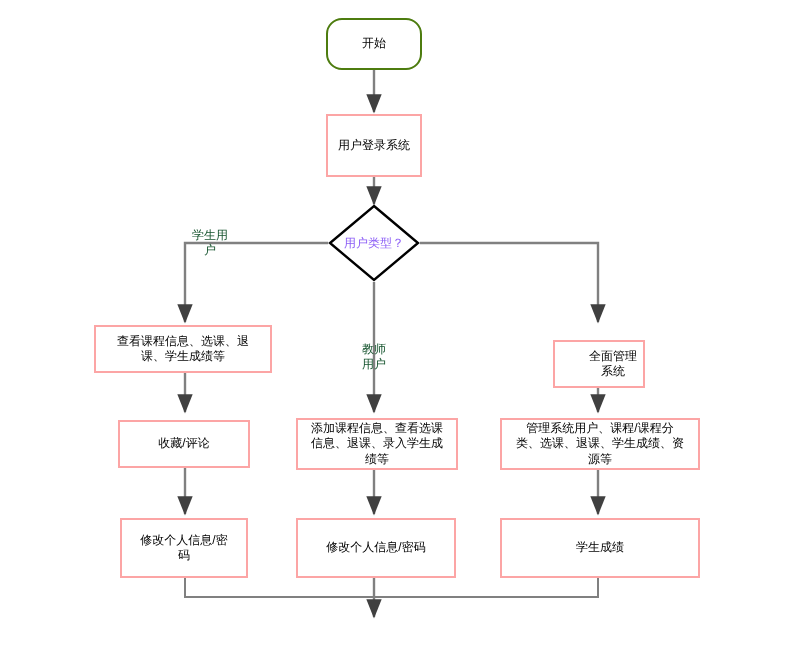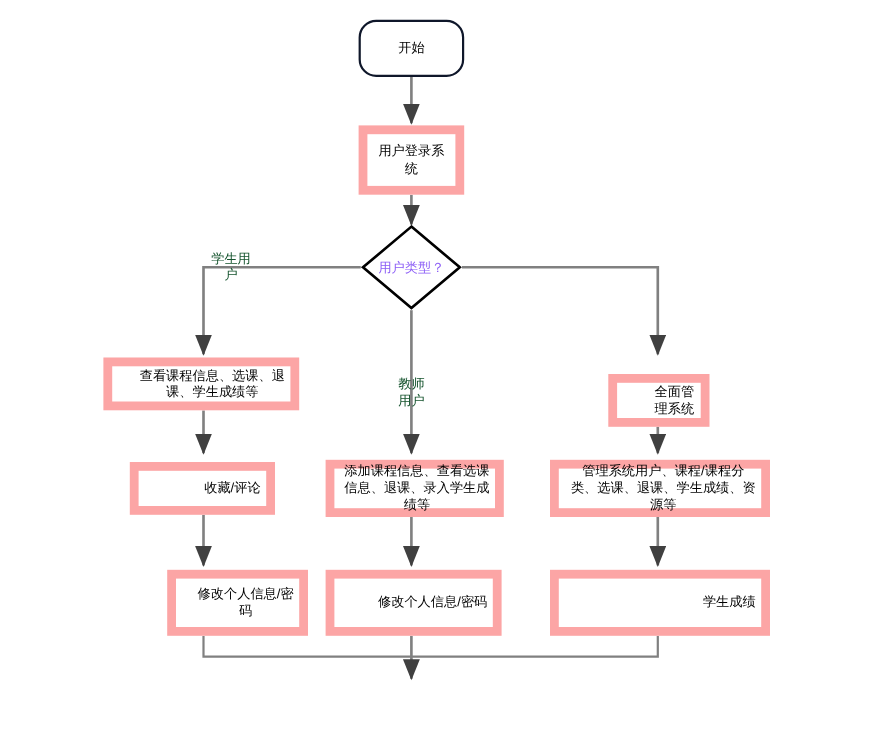--- a/index.html
+++ b/index.html
@@ -37,28 +37,27 @@
     color: #000000;
     z-index: 5;
   }
   .node .node-text {
     display: block;
     line-height: 1.28;
     padding: 0 5px;
     white-space: pre-line;
   }
   .terminator {
-    border: 2px solid #0f172a;
+    border: 2px solid #4d7c0f;
     border-radius: 16px;
     font-size: 12px;
   }
   .process {
-    border: 8px solid #fca5a5;
+    border: 2px solid #fca5a5;
     font-size: 12px;
-    justify-content: flex-end;
   }
   .decision-wrap {
     position: absolute;
     z-index: 5;
     display: flex;
     align-items: center;
     justify-content: center;
   }
   .decision-shape {
     position: absolute;
@@ -145,21 +144,21 @@
 用户</span>
   </div>
 
   <div class="node process" style="left:118px; top:420px; width:132px; height:48px;">
     <span class="node-text">收藏/评论</span>
   </div>
   <div class="node process" style="left:94px; top:325px; width:178px; height:48px;">
     <span class="node-text">查看课程信息、选课、退
 课、学生成绩等</span>
   </div>
-  <div class="node process" style="left:120px; top:518px; width:128px; height:60px;margin-left:32px;">
+  <div class="node process" style="left:120px; top:518px; width:128px; height:60px;">
     <span class="node-text">修改个人信息/密
 码</span>
   </div>
 
   <div class="node process" style="left:296px; top:418px; width:162px; height:52px;">
     <span class="node-text">添加课程信息、查看选课
 信息、退课、录入学生成
 绩等</span>
   </div>
   <div class="node process" style="left:296px; top:518px; width:160px; height:60px;">

